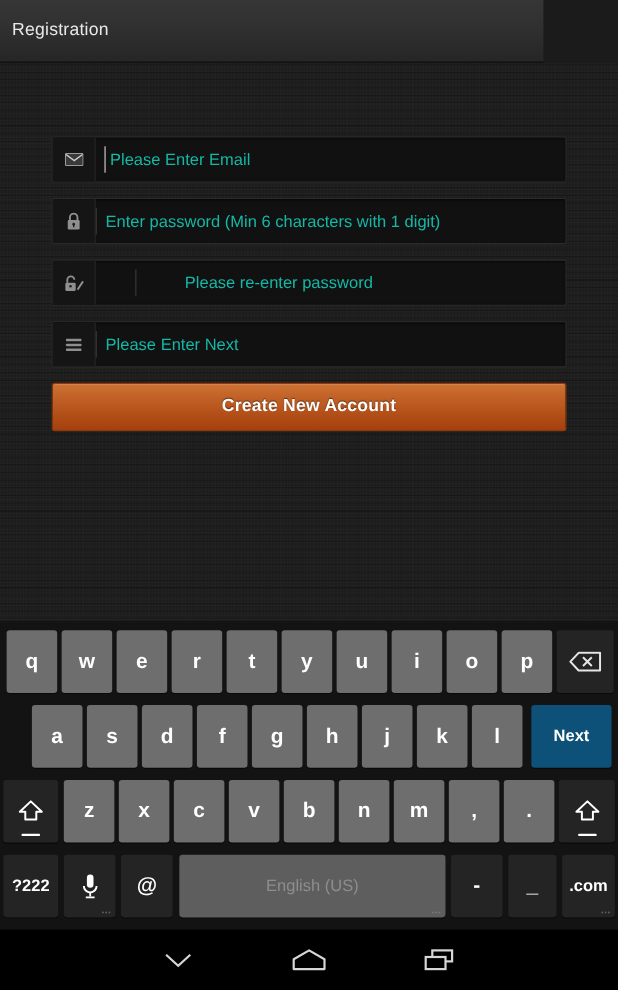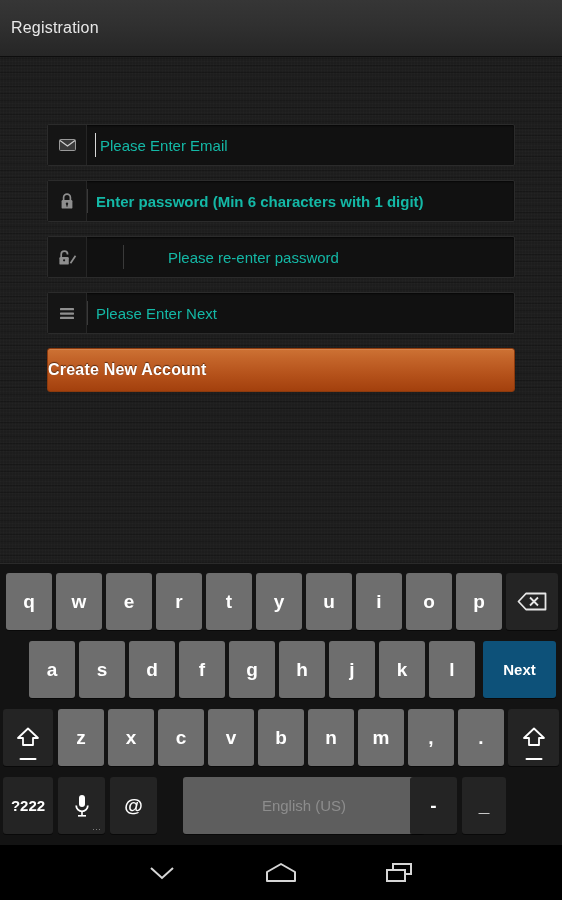--- a/index.html
+++ b/index.html
@@ -21,21 +21,21 @@
     left: 0; top: 0;
     width: 562px;
     height: 900px;
     background: #1b1b1b;
   }
 
   
   #titlebar {
     position: absolute;
     left: 0; top: 0;
-    width: 562px;
+    width: 494px;
     height: 57px;
     background: linear-gradient(to bottom, #363636 0%, #303030 45%, #262626 100%);
     border-bottom: 1px solid #0d0d0d;
     box-sizing: border-box;
   }
   #titlebar-text {
     position: absolute;
     left: 11px;
     top: 19px;
     font-size: 16px;
@@ -94,37 +94,38 @@
   .field-text {
     font-size: 15px;
     color: #14b8a6;
     padding-left: 8px;
     white-space: nowrap;
     overflow: hidden;
   }
   .field-text.with-caret { padding-left: 4px; }
 
   #field-email    { top: 67px; }
-  #field-password { top: 123px; font-weight: bold; }
+  #field-password { top: 123px; }
   #field-repass   { top: 179px; gap: 36px; }
   #field-name     { top: 235px; }
 
   
   #create-btn {
     position: absolute;
     left: 47px;
     top: 291px;
     width: 468px;
     height: 44px;
     border-radius: 3px;
     border: 1px solid #8c3a0d;
     box-sizing: border-box;
     background: linear-gradient(to bottom, #cd7234 0%, #c4652a 22%, #b4511a 62%, #a3400d 100%);
     display: flex;
     align-items: center;
+    justify-content: center;
     box-shadow: 0 1px 0 rgba(255,255,255,0.12) inset;
   }
   #create-btn-label {
     font-size: 16px;
     font-weight: bold;
     color: #ffffff;
     text-shadow: 0 -1px 1px rgba(0,0,0,0.55);
     letter-spacing: .2px;
   }
 
@@ -171,21 +172,20 @@
     background: #242424;
     box-shadow: 0 1px 0 rgba(0,0,0,0.5);
   }
   .key.action {
     background: #0d5179;
     box-shadow: 0 1px 0 rgba(0,0,0,0.5);
   }
   .key.space {
     background: #5e5e5e;
     box-shadow: 0 1px 0 rgba(0,0,0,0.5);
-    margin-left: 20px;
   }
   .key.small-label { font-size: 15px; }
   .key .space-label {
     font-size: 15px;
     font-weight: normal;
     color: #8d8d8d;
   }
   .key .next-label {
     font-size: 15px;
     font-weight: bold;
@@ -431,20 +431,24 @@
         <div class="key space" style="left: 163px; width: 242px;">
           <span class="space-label">English (US)</span>
           <span class="dotgrid"></span>
         </div>
         <div class="key dark" style="left: 410px; width: 47px;">
           <span>-</span>
         </div>
         <div class="key dark" style="left: 462px; width: 44px;">
           <span>_</span>
         </div>
+        <div class="key dark small-label" style="left: 511px; width: 48px;">
+          <span>.com</span>
+          <span class="dotgrid"></span>
+        </div>
       </div>
   </div>
 
   <div id="navbar">
     <div class="nav-btn" id="nav-back">
       <svg width="30" height="18" viewBox="0 0 30 18" aria-hidden="true">
         <path d="M4 4 L15 14 L26 4" fill="none" stroke="#d6d6d6" stroke-width="2"></path>
       </svg>
     </div>
     <div class="nav-btn" id="nav-home">

